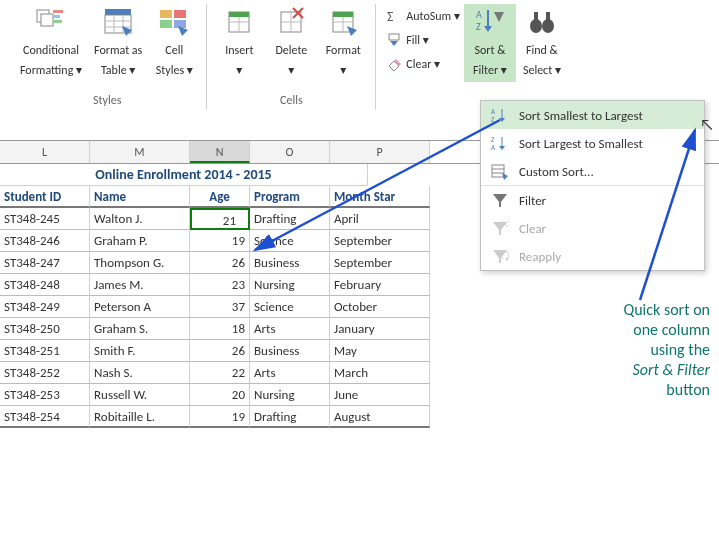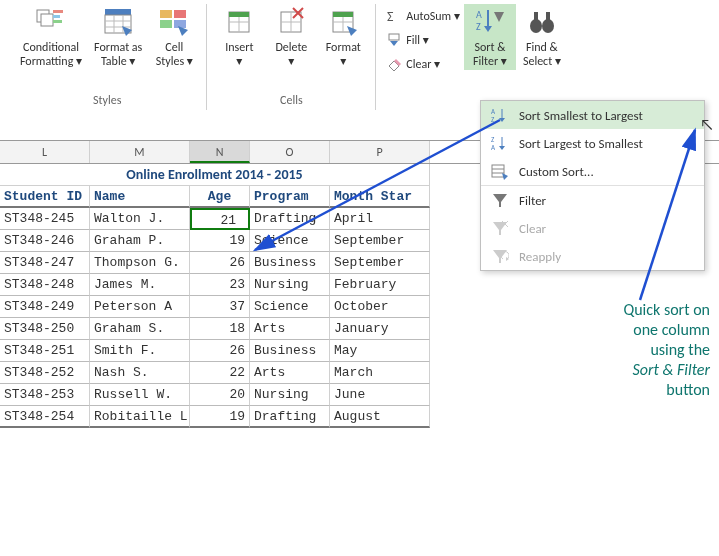--- a/index.html
+++ b/index.html
@@ -6,21 +6,21 @@
   body { background: #fff; width: 719px; height: 556px; position: relative; overflow: hidden; font-size: 13px; color: #333; }
 
   
   .ribbon { display: flex; align-items: flex-start; padding: 4px 8px 0 8px; background: #fff; height: 110px; }
   .group { display: flex; flex-direction: column; align-items: center; border-right: 1px solid #d0d0d0; padding: 0 6px; height: 100%; }
   .group:last-child { border-right: none; }
   .group-row { display: flex; align-items: flex-start; flex: 1; }
   .group-label { font-size: 12px; color: #666; margin-top: auto; padding-bottom: 3px; text-align: center; }
   .big-btn { display: flex; flex-direction: column; align-items: center; padding: 2px 6px; cursor: default; min-width: 52px; }
   .big-btn .icon { width: 32px; height: 32px; margin-bottom: 2px; }
-  .big-btn .label { font-size: 12px; text-align: center; line-height: 14px; white-space: pre; color: #333; }
+  .big-btn .label { font-size: 12px; text-align: center; line-height: 20px; white-space: pre; color: #333; }
   .small-btn { display: flex; align-items: center; font-size: 12px; padding: 2px 4px; cursor: default; }
   .small-btn .icon { width: 16px; height: 16px; margin-right: 4px; }
   .small-col { display: flex; flex-direction: column; gap: 4px; padding-top: 2px; }
   .highlight { background: #c7e6c7; }
 
   
   .menu { position: absolute; top: 100px; left: 480px; width: 225px; background: #fff; border: 1px solid #c0c0c0; box-shadow: 2px 2px 6px rgba(0,0,0,0.2); z-index: 20; }
   .menu-item { display: flex; align-items: center; padding: 5px 10px; font-size: 13px; cursor: default; }
   .menu-item.sep { border-top: 1px solid #e0e0e0; }
   .menu-item .mi-icon { width: 18px; height: 18px; margin-right: 10px; flex-shrink: 0; }
@@ -29,21 +29,21 @@
 
   
   .sheet { position: relative; margin-top: 30px; }
   .col-headers { display: flex; border-top: 1px solid #999; border-bottom: 1px solid #999; }
   .col-h { width: 80px; height: 22px; text-align: center; line-height: 22px; border-right: 1px solid #d0d0d0; background: #f3f3f3; font-size: 12px; color: #555; }
   .col-h.sel { background: #d9d9d9; border-bottom: 2px solid #107c10; }
   .grid-body { }
   .title-row { display: flex; }
   .title-cell { width: 400px; height: 22px; text-align: center; font-weight: bold; color: #1f497d; font-size: 14px; line-height: 22px; border-bottom: 1px solid #d0d0d0; border-right: 1px solid #d0d0d0; }
   .data-row { display: flex; }
-  .cell { width: 80px; height: 22px; padding: 0 4px; line-height: 22px; border-bottom: 1px solid #bbb; border-right: 1px solid #d0d0d0; font-size: 13px; overflow: hidden; white-space: nowrap; font-family: Liberation Mono, monospace; }
+  .cell { width: 80px; height: 22px; padding: 0 4px; line-height: 22px; border-bottom: 1px solid #bbb; border-right: 1px solid #d0d0d0; font-size: 13px; overflow: hidden; white-space: nowrap; }
   .hdr-cell { font-weight: bold; color: #1f497d; border-bottom: 2px solid #777; }
   .num { text-align: right; }
   .row-bottom-thick { border-bottom: 2px solid #777; }
   .active-cell { border: 2px solid #107c10 !important; padding: 0 12px; }
 
   
   .c-L { width: 90px; }
   .c-M { width: 100px; }
   .c-N { width: 60px; }
   .c-O { width: 80px; }
@@ -264,21 +264,21 @@
   <div class="col-headers">
     <div class="col-h c-L">L</div>
     <div class="col-h c-M">M</div>
     <div class="col-h c-N sel">N</div>
     <div class="col-h c-O">O</div>
     <div class="col-h c-P">P</div>
   </div>
 
   <div class="grid-body">
     <div class="title-row">
-      <div class="title-cell" style="width:430px">Online Enrollment 2014 - 2015</div>
+      <div class="title-cell" style="width:368px">Online Enrollment 2014 - 2015</div>
     </div>
     <div class="data-row">
       <div class="cell hdr-cell c-L">Student ID</div>
       <div class="cell hdr-cell c-M">Name</div>
       <div class="cell hdr-cell c-N" style="text-align:center">Age</div>
       <div class="cell hdr-cell c-O">Program</div>
       <div class="cell hdr-cell c-P">Month Star</div>
     </div>
     <div id="rows">
         <div class="data-row">

